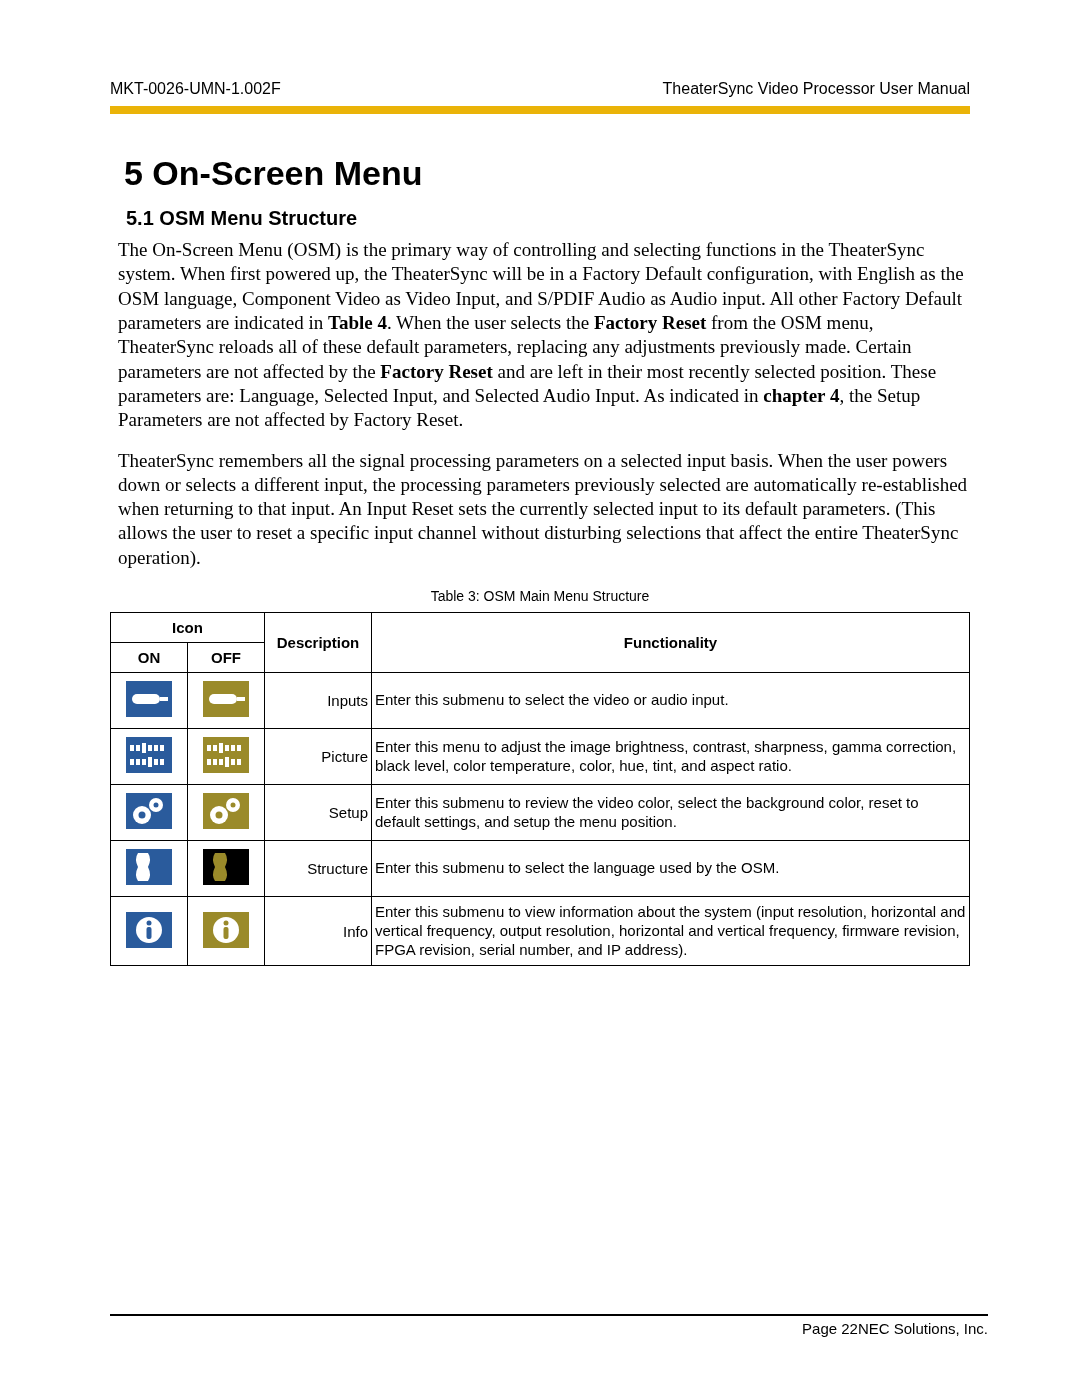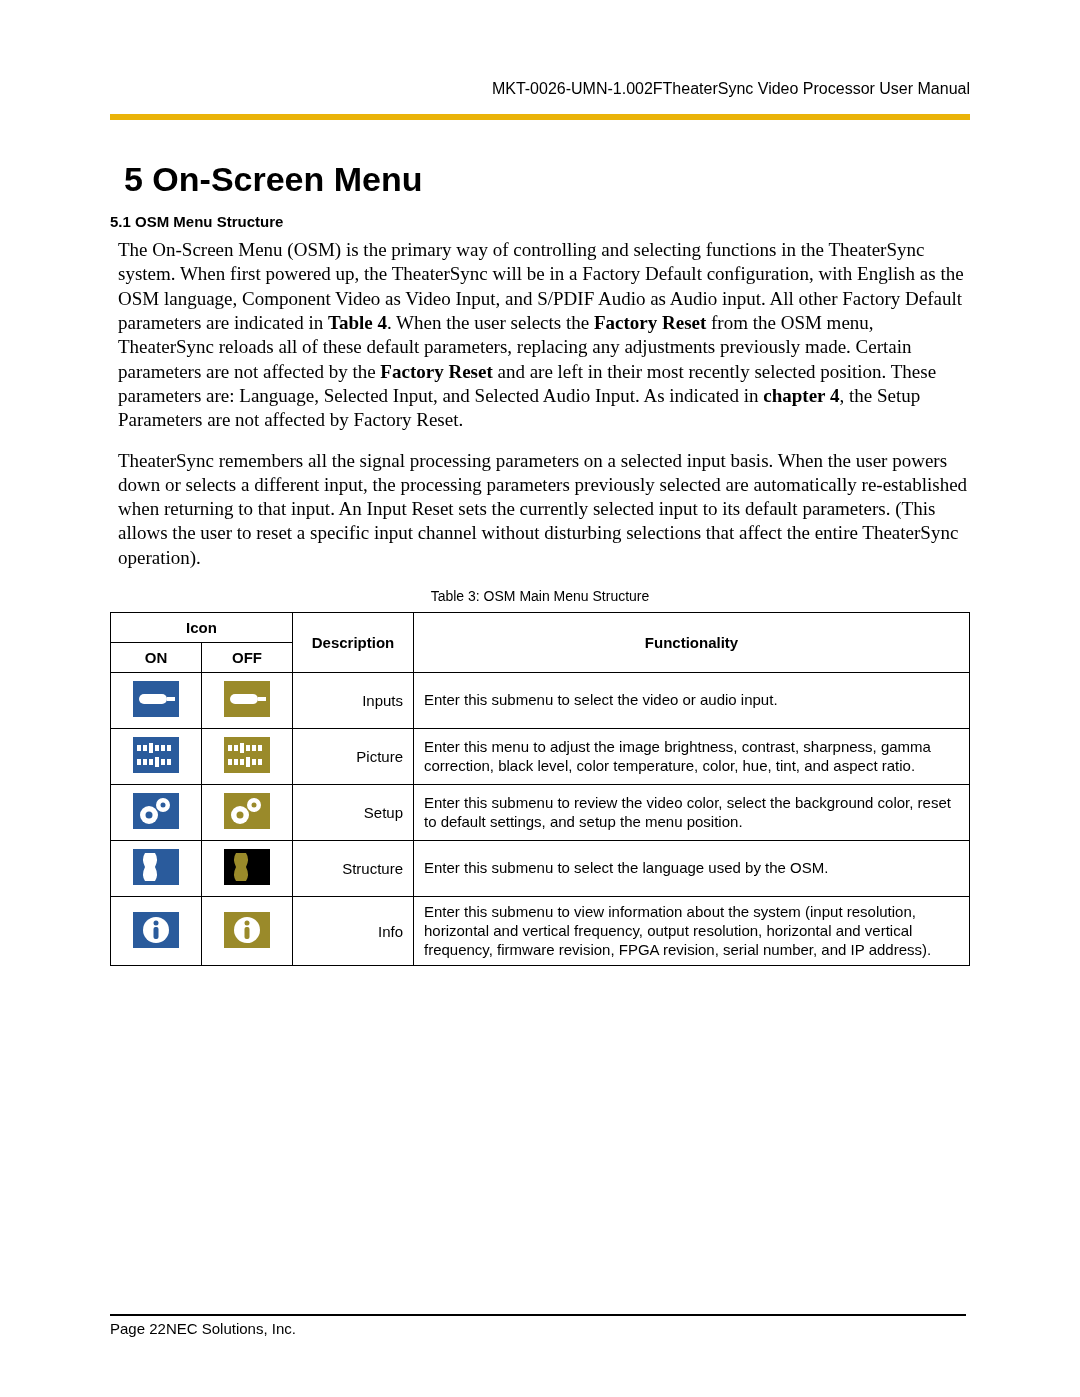--- a/index.html
+++ b/index.html
@@ -11,38 +11,38 @@
   }
   .page {
     width: 1080px;
     height: 1397px;
     position: relative;
     box-sizing: border-box;
     padding: 80px 110px 60px 110px;
   }
   .header-row {
     display: flex;
-    justify-content: flex-end;
+    justify-content: space-between;
     font-family: Arial, Helvetica, sans-serif;
     font-size: 16px;
-    border-bottom: 6px solid #eab308;
-    padding-bottom: 16px;
+    border-bottom: 8px solid #eab308;
+    padding-bottom: 8px;
     margin-bottom: 40px;
   }
   h1.chapter {
     font-family: Arial, Helvetica, sans-serif;
     font-weight: bold;
     font-size: 34px;
     margin: 20px 0 14px 14px;
   }
   h2.section {
     font-family: Arial, Helvetica, sans-serif;
     font-weight: bold;
-    font-size: 15px;
-    margin: 14px 0 8px 0;
+    font-size: 20px;
+    margin: 14px 0 8px 16px;
   }
   .body-text {
     font-size: 19px;
     line-height: 1.28;
     margin: 0 0 16px 8px;
     text-align: left;
   }
   .table-caption {
     font-family: Arial, Helvetica, sans-serif;
     font-size: 14px;
@@ -50,21 +50,21 @@
     margin: 18px 0 8px 0;
   }
   table.osm {
     border-collapse: collapse;
     width: 100%;
     font-family: Arial, Helvetica, sans-serif;
     font-size: 15px;
   }
   table.osm th, table.osm td {
     border: 1px solid #000;
-    padding: 6px 10px;
+    padding: 6px 3px;
     vertical-align: middle;
   }
   table.osm th {
     font-weight: bold;
     text-align: center;
   }
   table.osm td.desc {
     text-align: right;
     white-space: normal;
   }
@@ -80,24 +80,24 @@
     display: inline-flex;
     align-items: center;
     justify-content: center;
     width: 50px;
     height: 40px;
   }
   .ibox svg { display: block; }
   .footer-row {
     position: absolute;
     left: 110px;
-    right: 114px;
+    right: 92px;
     bottom: 60px;
     display: flex;
-    justify-content: flex-start;
+    justify-content: flex-end;
     font-family: Arial, Helvetica, sans-serif;
     font-size: 15px;
     border-top: 2px solid #000;
     padding-top: 4px;
   }
   .col-icon { width: 70px; }
   .col-desc { width: 100px; }
 </style>
 </head>
 <body>

